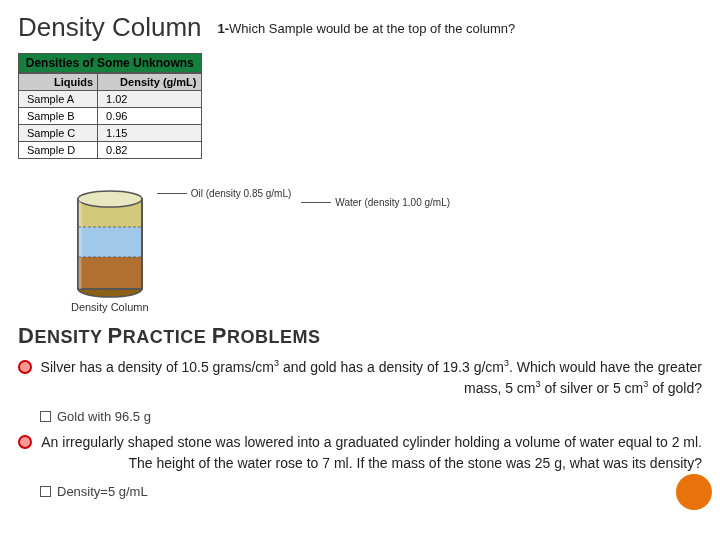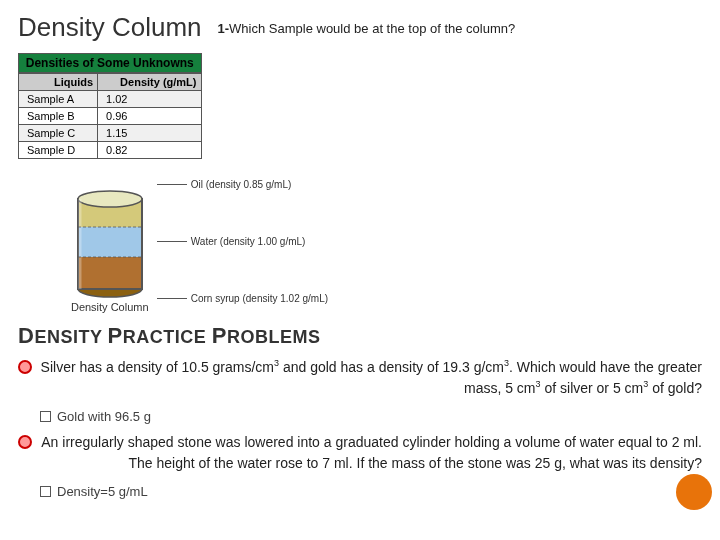--- a/index.html
+++ b/index.html
@@ -78,22 +78,22 @@
 
     .cylinder-svg {
       display: block;
     }
 
     .diagram-labels {
       position: absolute;
       left: 92px;
       top: 10px;
       display: flex;
-      flex-direction: column;
-      gap: 28px;
+      flex-direction: row;
+      gap: 10px;
       font-size: 10px;
       color: #333;
       white-space: nowrap;
     }
     .diagram-label {
       display: flex;
       align-items: center;
       gap: 4px;
     }
     .diagram-label::before {
@@ -250,21 +250,20 @@
 
           <line x1="15" y1="30" x2="15" y2="120" stroke="rgba(255,255,255,0.3)" stroke-width="3"></line>
 
           <line x1="13" y1="58" x2="77" y2="58" stroke="#555" stroke-width="0.8" stroke-dasharray="3,2"></line>
           <line x1="13" y1="88" x2="77" y2="88" stroke="#555" stroke-width="0.8" stroke-dasharray="3,2"></line>
         </svg>
 
         <div class="diagram-labels">
           <div class="diagram-label">Oil (density 0.85 g/mL)</div>
           <div class="diagram-label" style="margin-top:18px;">Water (density 1.00 g/mL)</div>
-          <div class="diagram-label" style="margin-top:18px;">Corn syrup (density 1.02 g/mL)</div>
         </div>
       </div>
       <div class="column-label">Density Column</div>
     </div>
   </div>
 
   <div class="right-panel">
     <p>
       <span class="q-num">1-</span>Which Sample would be at the top of the column?
     </p>

